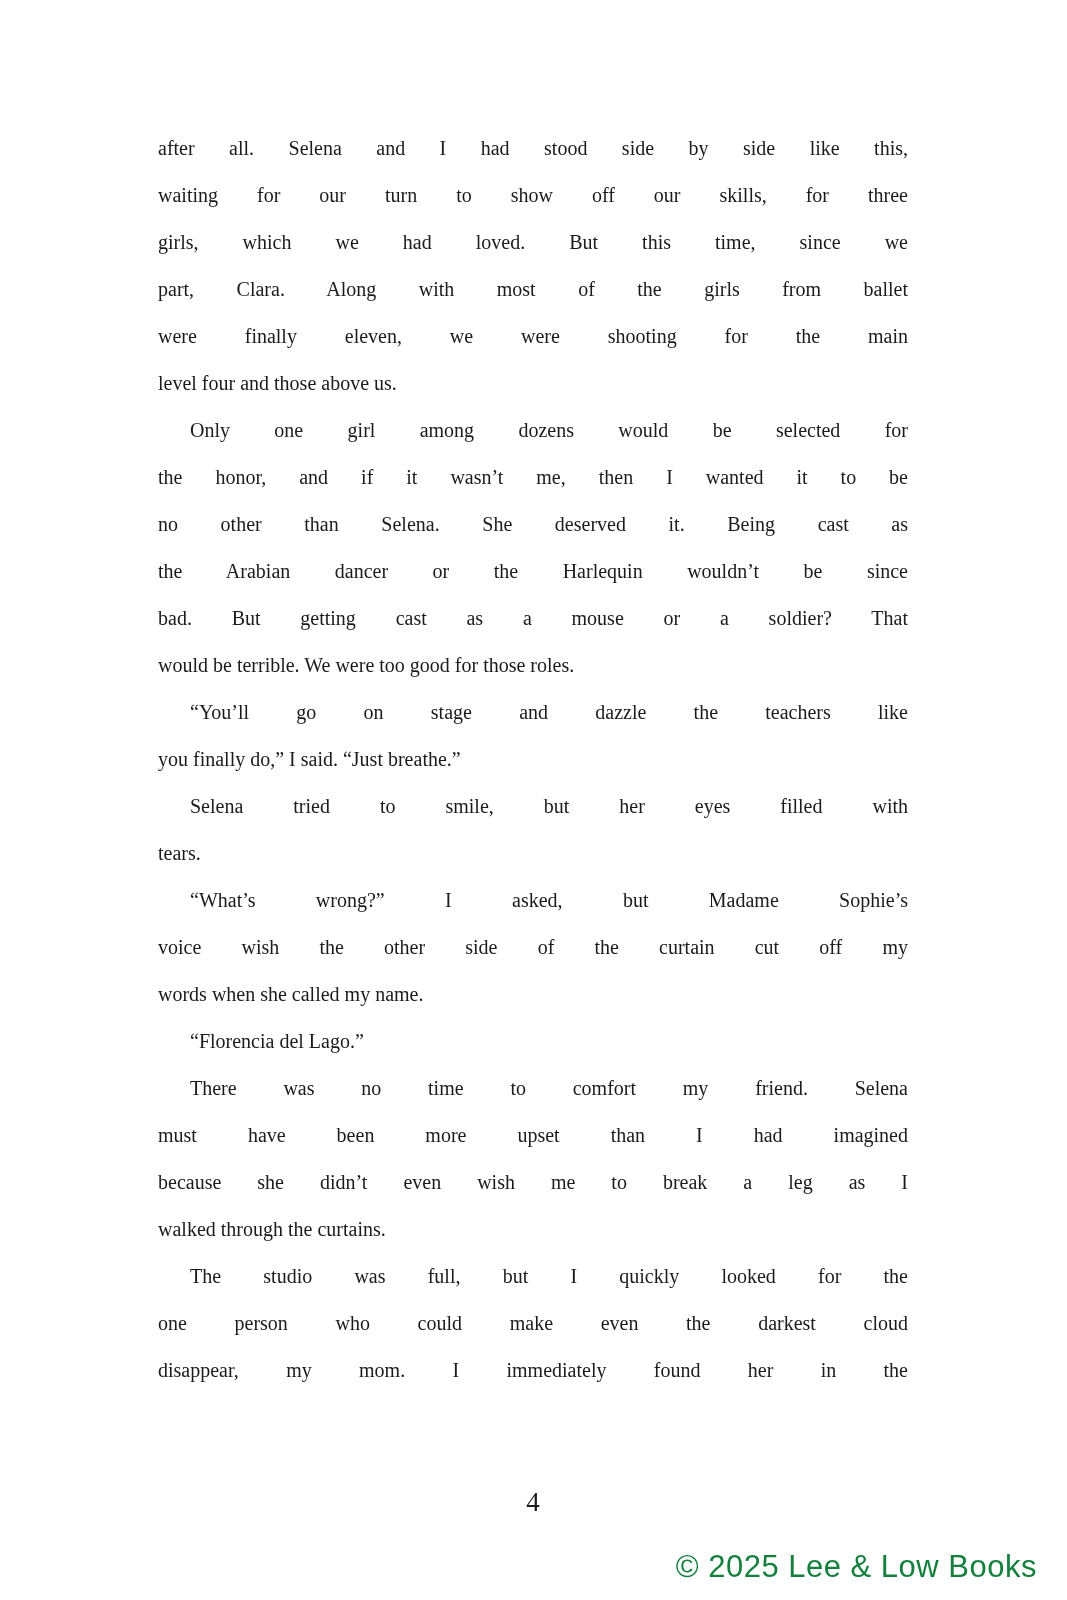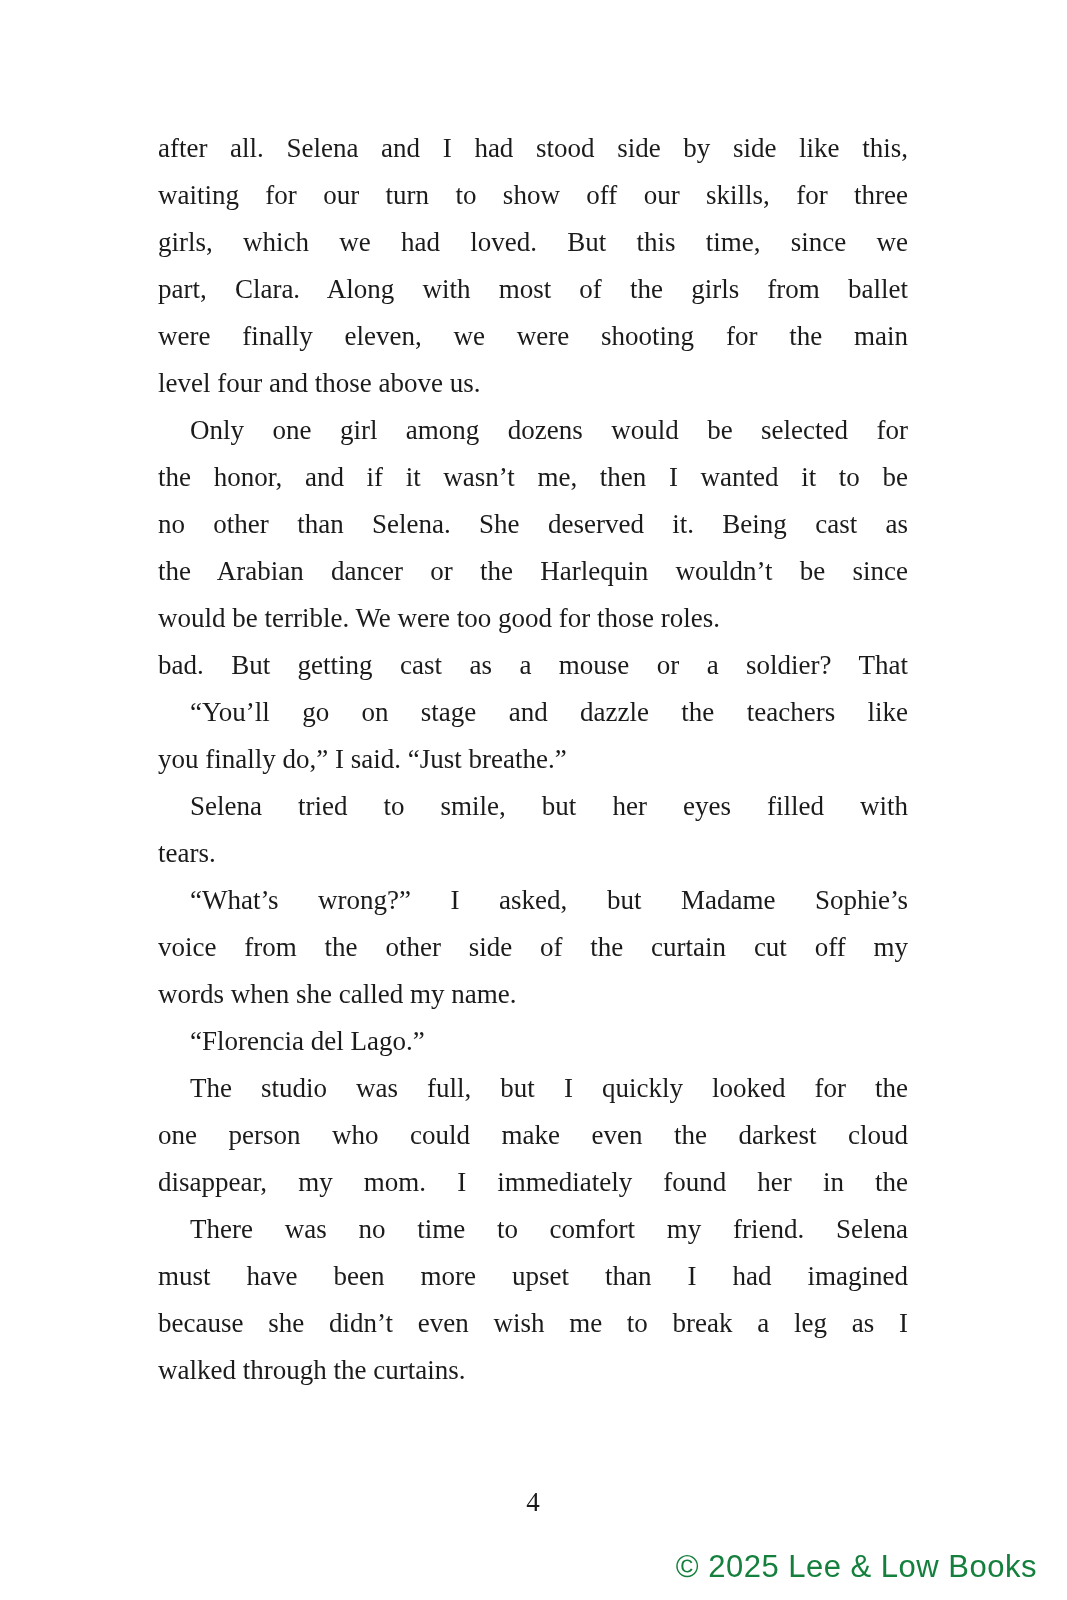--- a/index.html
+++ b/index.html
@@ -13,21 +13,21 @@
     height: 1600px;
     background: #ffffff;
     overflow: hidden;
     font-family: "Liberation Serif", serif;
   }
   .text-block {
     position: absolute;
     left: 158px;
     top: 125px;
     width: 750px;
-    font-size: 27px;
+    font-size: 20px;
     line-height: 47px;
     color: #1b1b1b;
   }
   .para { margin: 0; }
   .line {
     text-align: justify;
     text-align-last: justify;
     white-space: normal;
   }
   .line.last {
@@ -68,46 +68,46 @@
         <div class="line">girls, which we had loved. But this time, since we</div>
         <div class="line">part, Clara. Along with most of the girls from ballet</div>
         <div class="line">were finally eleven, we were shooting for the main</div>
         <div class="line last">level four and those above us.</div>
       </div>
       <div class="para">
         <div class="line indent">Only one girl among dozens would be selected for</div>
         <div class="line">the honor, and if it wasn’t me, then I wanted it to be</div>
         <div class="line">no other than Selena. She deserved it. Being cast as</div>
         <div class="line">the Arabian dancer or the Harlequin wouldn’t be since</div>
+        <div class="line">bad. But getting cast as a mouse or a soldier? That</div>
         <div class="line last">would be terrible. We were too good for those roles.</div>
-        <div class="line">bad. But getting cast as a mouse or a soldier? That</div>
       </div>
       <div class="para">
         <div class="line indent">“You’ll go on stage and dazzle the teachers like</div>
         <div class="line last">you finally do,” I said. “Just breathe.”</div>
       </div>
       <div class="para">
         <div class="line indent">Selena tried to smile, but her eyes filled with</div>
         <div class="line last">tears.</div>
       </div>
       <div class="para">
         <div class="line indent">“What’s wrong?” I asked, but Madame Sophie’s</div>
-        <div class="line">voice from the other side of the curtain cut off my</div>
+        <div class="line">voice wish the other side of the curtain cut off my</div>
         <div class="line last">words when she called my name.</div>
       </div>
       <div class="para">
         <div class="line indent last">“Florencia del Lago.”</div>
-      </div>
-      <div class="para">
-        <div class="line indent">The studio was full, but I quickly looked for the</div>
-        <div class="line">one person who could make even the darkest cloud</div>
-        <div class="line">disappear, my mom. I immediately found her in the</div>
       </div>
       <div class="para">
         <div class="line indent">There was no time to comfort my friend. Selena</div>
         <div class="line">must have been more upset than I had imagined</div>
         <div class="line">because she didn’t even wish me to break a leg as I</div>
         <div class="line last">walked through the curtains.</div>
       </div>
+      <div class="para">
+        <div class="line indent">The studio was full, but I quickly looked for the</div>
+        <div class="line">one person who could make even the darkest cloud</div>
+        <div class="line">disappear, my mom. I immediately found her in the</div>
+      </div>
     </div>
   <div class="folio">4</div>
   <div class="copyright">© 2025 Lee &amp; Low Books</div>
 </div>
 
 </body></html>

